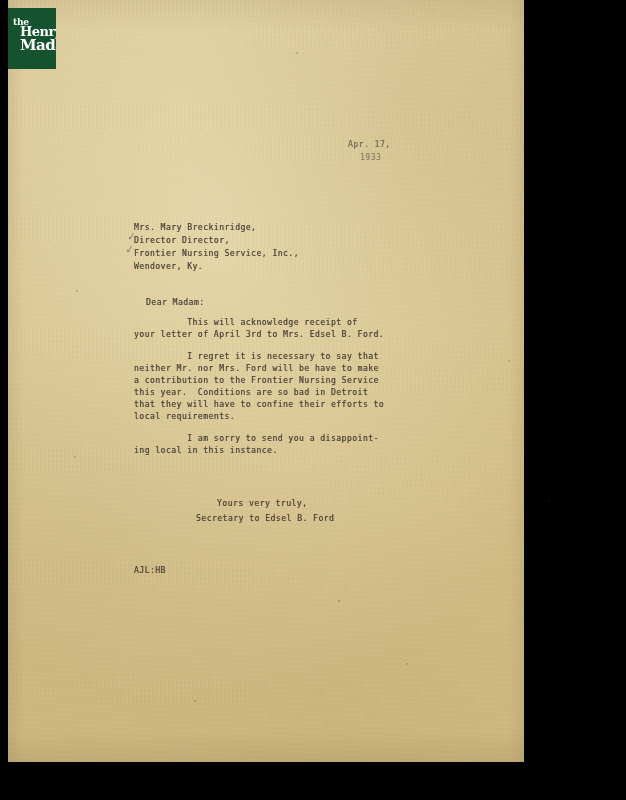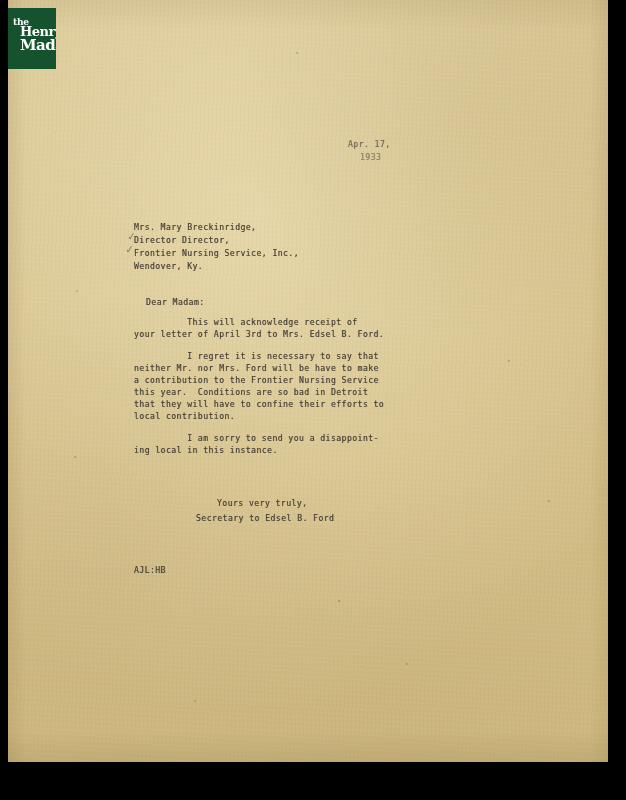--- a/index.html
+++ b/index.html
@@ -13,21 +13,21 @@
     position: relative;
     overflow: hidden;
     font-family: "Liberation Sans", sans-serif;
   }
 
   
   #paper {
     position: absolute;
     left: 8px;
     top: 0px;
-    width: 600px;
+    width: 516px;
     height: 762px;
     background:
       radial-gradient(ellipse 130% 110% at 40% 30%, rgba(255,248,215,0.40) 0%, rgba(255,248,215,0.0) 58%),
       linear-gradient(176deg, #d9c694 0%, #d5c18c 28%, #d2bd86 62%, #cdb77f 100%);
     box-shadow: 1px 1px 0 rgba(0,0,0,0.45);
   }
   
   #paper::before {
     content: "";
     position: absolute;
@@ -178,21 +178,21 @@
     
     <div class="tline" style="left:126px;top:317px;">          This will acknowledge receipt of</div>
     <div class="tline" style="left:126px;top:329px;">your letter of April 3rd to Mrs. Edsel B. Ford.</div>
 
     
     <div class="tline" style="left:126px;top:351px;">          I regret it is necessary to say that</div>
     <div class="tline" style="left:126px;top:363px;">neither Mr. nor Mrs. Ford will be have to make</div>
     <div class="tline" style="left:126px;top:375px;">a contribution to the Frontier Nursing Service</div>
     <div class="tline" style="left:126px;top:387px;">this year.  Conditions are so bad in Detroit</div>
     <div class="tline" style="left:126px;top:399px;">that they will have to confine their efforts to</div>
-    <div class="tline" style="left:126px;top:411px;">local contribution.</div>
+    <div class="tline" style="left:126px;top:411px;">local requirements.</div>
 
     
     <div class="tline" style="left:126px;top:433px;">          I am sorry to send you a disappoint-</div>
     <div class="tline" style="left:126px;top:445px;">ing local in this instance.</div>
 
     
     <div class="tline" style="left:209px;top:474px;margin-top:24px;">Yours very truly,</div>
 
     
     <div class="tline" style="left:188px;top:513px;">Secretary to Edsel B. Ford</div>

